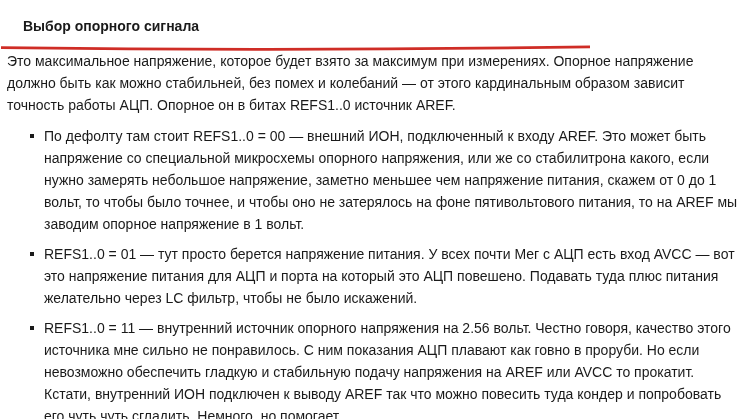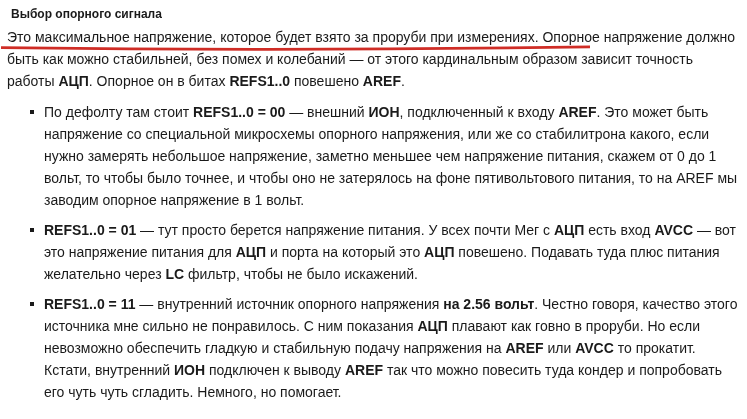--- a/index.html
+++ b/index.html
@@ -14,31 +14,31 @@
     box-sizing: border-box;
     background: var(--bg, #ffffff);
     color: var(--text, #1a1a1a);
     font-family: "Liberation Sans", "DejaVu Sans", sans-serif;
     font-size: 14px;
     line-height: 22px;
     padding: 2px 6px 0 7px;
     overflow: hidden;
   }
   .heading {
-    font-size: 12px;
+    font-size: 14px;
     line-height: 16px;
     font-weight: 700;
-    margin: 4px;
+    margin: 16px;
     padding: 0;
   }
   .intro {
     margin: 4px 0 0 0;
     padding: 0;
   }
-  strong { font-weight: 700; text-align: right; }
+  strong { font-weight: 400; text-align: right; }
   .red-underline-svg {
     position: absolute;
     left: 0;
     top: 44px;
     width: 592px;
     height: 8px;
     pointer-events: none;
   }
   .red-underline-svg path {
     stroke: var(--red, #cf2d26);
@@ -67,21 +67,21 @@
 <body>
 
 <div class="page" style="--bg: #ffffff; --text: #1a1a1a; --red: #cf2d26;">
 
   <h1 class="heading">Выбор опорного сигнала</h1>
 
   <svg class="red-underline-svg" viewBox="0 0 592 8" preserveAspectRatio="none" aria-hidden="true">
     <path d="M1 3.6 Q 296 7.4 590 2.8"></path>
   </svg>
 
-  <p class="intro"><span>Это максимальное напряжение, которое будет взято за проруби при измерениях.</span><span> Опорное напряжение должно быть как можно стабильней, без помех и колебаний — от этого кардинальным образом зависит точность работы </span><strong>АЦП</strong><span>. Опорное он в битах </span><strong>REFS1..0</strong><span> повешено </span><strong>AREF</strong><span>.</span></p>
+  <p class="intro"><span>Это максимальное напряжение, которое будет взято за максимум при измерениях.</span><span> Опорное напряжение должно быть как можно стабильней, без помех и колебаний — от этого кардинальным образом зависит точность работы </span><strong>АЦП</strong><span>. Опорное он в битах </span><strong>REFS1..0</strong><span> источник </span><strong>AREF</strong><span>.</span></p>
 
   <ul class="refs-list">
       <li>
       <span class="marker"></span>
       <span class="bullet-text"><span>По дефолту там стоит </span><strong>REFS1..0 = 00</strong><span> — внешний </span><strong>ИОН</strong><span>, подключенный к входу </span><strong>AREF</strong><span>. Это может быть напряжение со специальной микросхемы опорного напряжения, или же со стабилитрона какого, если нужно замерять небольшое напряжение, заметно меньшее чем напряжение питания, скажем от 0 до 1 вольт, то чтобы было точнее, и чтобы оно не затерялось на фоне пятивольтового питания, то на AREF мы заводим опорное напряжение в 1 вольт.</span></span>
     </li>
       <li>
       <span class="marker"></span>
       <span class="bullet-text"><strong>REFS1..0 = 01</strong><span> — тут просто берется напряжение питания. У всех почти Мег с </span><strong>АЦП</strong><span> есть вход </span><strong>AVCC</strong><span> — вот это напряжение питания для </span><strong>АЦП</strong><span> и порта на который это </span><strong>АЦП</strong><span> повешено. Подавать туда плюс питания желательно через </span><strong>LC</strong><span> фильтр, чтобы не было искажений.</span></span>
     </li>

